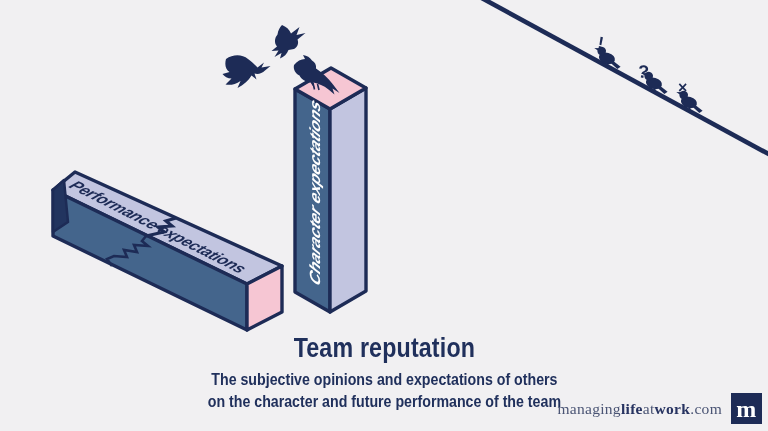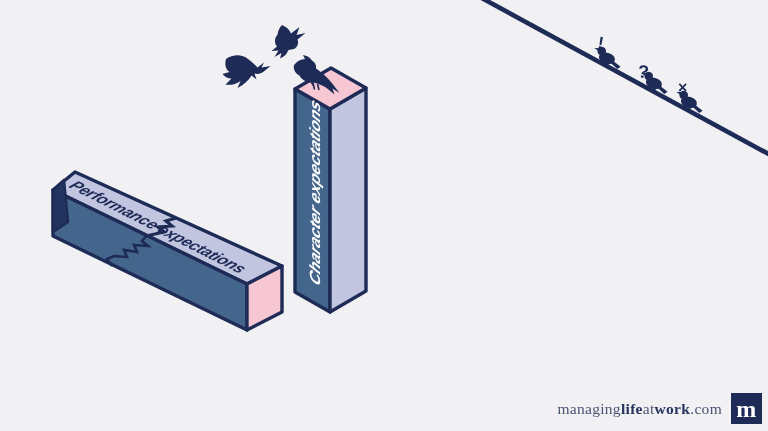--- a/index.html
+++ b/index.html
@@ -108,20 +108,27 @@
                C278,30.5 280,27 282,25 Z"></path>
       <path d="M294,65 C297,61 301,59 305,59 L303,55 C307,55.5 310,57.5 312,60.5
                C315,62 316.5,65 316,68.5 C322,72.5 328,78 333,84.5 L339.5,93
                L332.5,88.5 L334.5,94.5 L328.5,89.5 C323.5,85.5 318.5,83.5
                313.5,82.5 L314.5,88.5 L310.5,82.5 C305.5,82 301.5,79.5 299.5,75.5
                C295.5,73.5 293,69.5 294,65 Z"></path>
       <path d="M313,83 L314.5,89.5 M317.5,84 L319,90" stroke="#1d2b56" stroke-width="1.6" fill="none"></path>
     </g>
   </svg>
 
+  <div class="caption">
+    <div class="cond">
+      <h1>Team reputation</h1>
+      <p class="first">The subjective opinions and expectations of others</p>
+      <p>on the character and future performance of the team</p>
+    </div>
+  </div>
 
   <div class="footer">
     <span>
       <span>managing</span><b>life</b><span>at</span><b>work</b><span>.com</span>
     </span>
     <span class="logo">
       <span>m</span>
     </span>
   </div>
 

